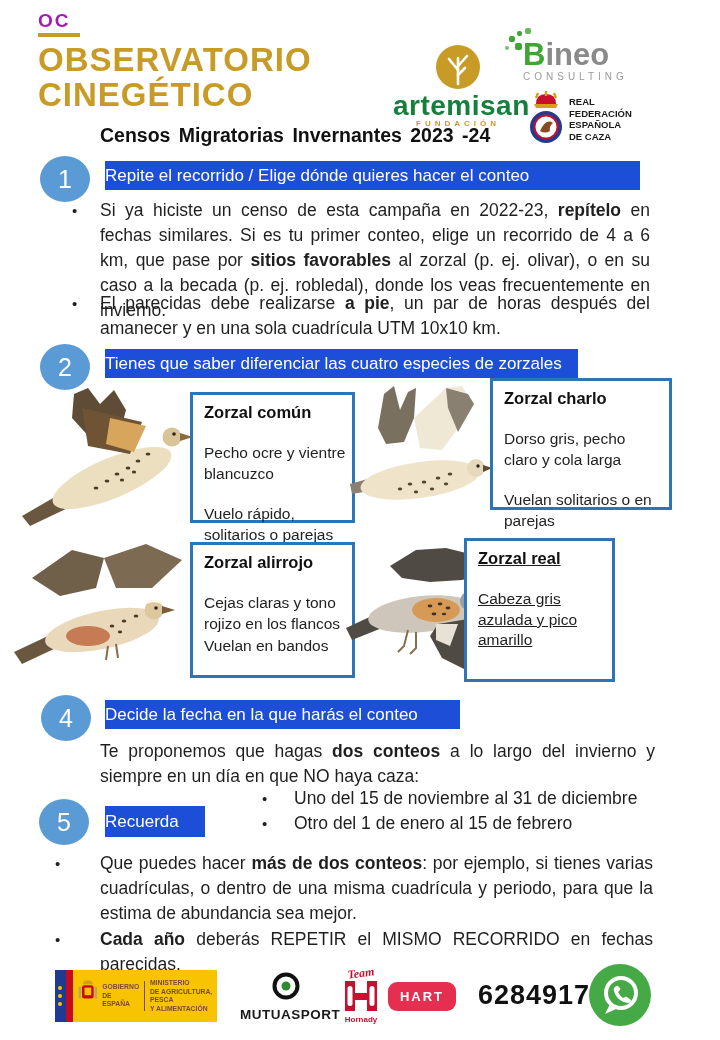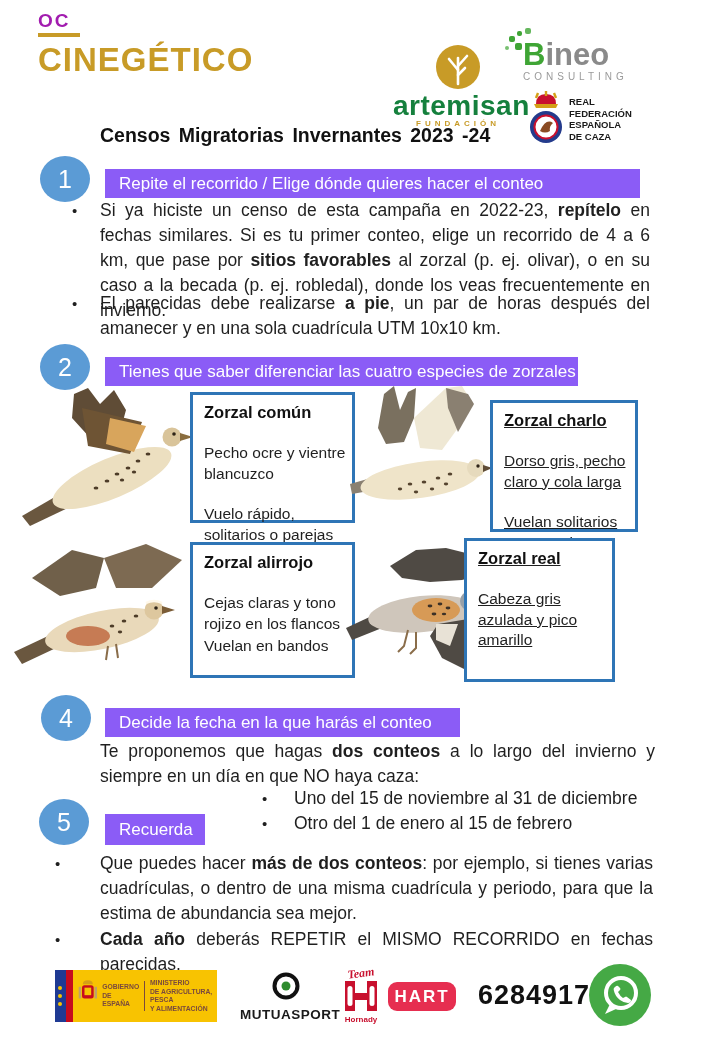--- a/index.html
+++ b/index.html
@@ -24,22 +24,22 @@
   .bineo-dot { position:absolute; background:#3FA535; border-radius:2px; }
 
   .rfec { display:flex; gap:5px; align-items:center; }
   .rfec-text div { font-size:9.5px; font-weight:bold; color:#1a1a1a; line-height:11.5px; }
 
   .doc-title { font-size:19.5px; font-weight:bold; color:#111; word-spacing:3px; }
 
   
   .step-num { position:absolute; background:#5B9BD5; color:#ffffff; border-radius:50%;
               display:flex; align-items:center; justify-content:center; font-size:25px; width:50px; height:46px; }
-  .banner { position:absolute; background:#8b5cf6; color:#ffffff; display:flex; align-items:center;
-            padding-left:14px; font-size:17px; height:29px;margin-top:8px; }
+  .banner { position:absolute; background:#1d4ed8; color:#ffffff; display:flex; align-items:center;
+            font-size:17px; height:29px; }
 
   .jtext { font-size:17.5px; line-height:25px; text-align:justify; color:#1f1f1f; }
   .bullet { position:absolute; display:flex; }
   .bullet .dot { font-size:15px; line-height:25px; }
   .bullet .txt { flex:1; }
 
   
   .bird-card { position:absolute; background:#fff; border:3px solid #2E75B6; padding:7px 6px 6px 11px; }
   .bc-title { font-weight:bold; font-size:16.5px; line-height:21px; color:#111; }
   .bc-line { font-size:15.5px; line-height:20.5px; margin-top:20px; color:#1f1f1f; }
@@ -55,35 +55,36 @@
 
   .mutua { position:absolute; left:240px; top:972px; width:92px; text-align:center; }
   .mutua .name { font-size:13.5px; font-weight:bold; color:#1a1a1a; letter-spacing:0.5px; margin-top:3px; }
 
   .hornady { position:absolute; left:337px; top:966px; width:48px; text-align:center; }
   .hornady .team { font-family:"Liberation Serif", serif; font-style:italic; font-weight:bold;
                    color:#C8102E; font-size:12px; transform:rotate(-8deg); }
   .hornady .name { font-size:8px; font-weight:bold; color:#C8102E; }
 
   .hart { position:absolute; left:388px; top:982px; width:68px; height:29px; background:#E62E50; border-radius:9px;
-          color:#fff; font-weight:bold; font-size:17px; letter-spacing:2px; display:flex; align-items:center; justify-content:center; }
+          color:#fff; font-weight:bold; font-size:13px; letter-spacing:2px; display:flex; align-items:center; justify-content:center; }
 
   .phone { position:absolute; left:478px; top:980px; font-size:27px; font-weight:bold; color:#111; letter-spacing:1px; }
 
   .wa { position:absolute; left:588px; top:963px; width:64px; height:64px; }
 </style>
 </head>
 <body>
 
 <div class="page">
 
   <div class="abs" style="left:38px; top:10px;">
     <div class="oc-text">OC</div>
     <div class="oc-underline"></div>
     <div class="brand-title">
+      <div>OBSERVATORIO</div>
       <div>CINEGÉTICO</div>
     </div>
   </div>
 
   <div class="abs artemisan" style="left:393px; top:44px;">
     <svg width="46" height="46" viewBox="0 0 46 46">
       <circle cx="23" cy="23" r="22" fill="#C89B27"></circle>
       <g stroke="#ffffff" stroke-width="2.6" stroke-linecap="round" fill="none">
         <path d="M23 40 L23 14"></path>
         <path d="M23 26 L14 15"></path>
@@ -180,21 +181,21 @@
         <ellipse cx="74" cy="96" rx="2.3" ry="1.5"></ellipse>
       <ellipse cx="88" cy="92" rx="2.3" ry="1.5"></ellipse>
         <ellipse cx="100" cy="88" rx="2.3" ry="1.5"></ellipse>
       <ellipse cx="66" cy="106" rx="2.2" ry="1.4"></ellipse>
         <ellipse cx="82" cy="103" rx="2.2" ry="1.4"></ellipse>
       <ellipse cx="96" cy="98" rx="2.2" ry="1.4"></ellipse>
         <ellipse cx="50" cy="103" rx="2.2" ry="1.4"></ellipse>
     </g>
   </svg>
 
-  <div class="bird-card" style="left:490px; top:400px; width:148px; height:132px;text-decoration:underline;">
+  <div class="bird-card" style="left:490px; top:378px; width:182px; height:132px;">
     <div class="bc-title">Zorzal charlo</div>
     <div class="bc-line">Dorso gris, pecho claro y  cola larga</div>
     <div class="bc-line">Vuelan solitarios o en parejas</div>
   </div>
 
   <svg class="abs" style="left:12px; top:542px;" width="178" height="145" viewBox="0 0 178 145">
     <polygon points="2,110 36,94 44,106 10,122" fill="#6a573f"></polygon>
     <ellipse cx="90" cy="88" rx="58" ry="19" transform="rotate(-12 90 88)" fill="#e9d9ba"></ellipse>
     <ellipse cx="76" cy="94" rx="22" ry="10" fill="#bf6a42" opacity="0.85"></ellipse>
     <polygon points="20,36 60,8 92,16 84,46 48,54" fill="#70604a"></polygon>

